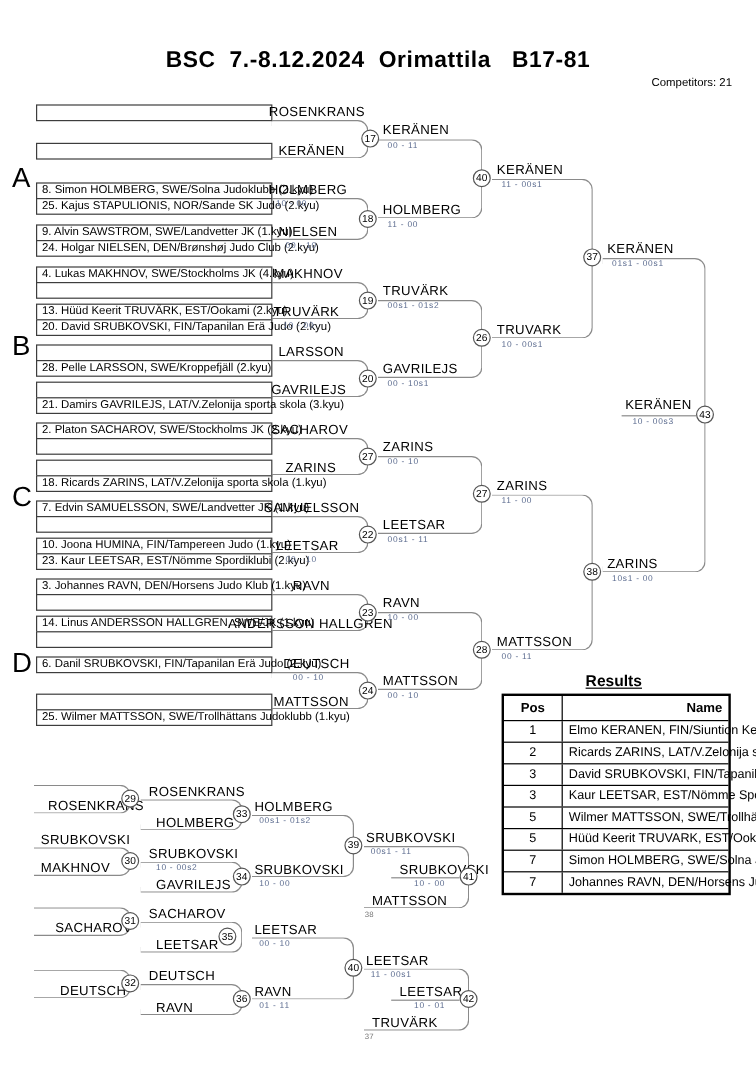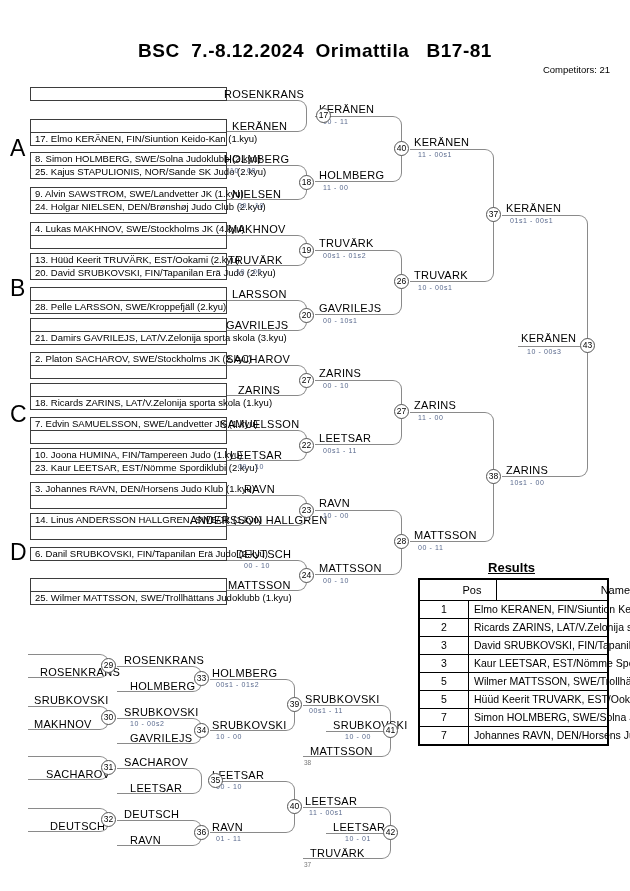--- a/index.html
+++ b/index.html
@@ -21,21 +21,21 @@
   .wlabel,.mlabel,.rep-name{position:absolute;font-size:11px;line-height:12px;
           white-space:pre;letter-spacing:.3px;z-index:3;}
   .wscore,.mscore{position:absolute;font-size:7px;line-height:8px;color:#5a6a8e;
           letter-spacing:.6px;white-space:pre;z-index:3;}
   .feeder{position:absolute;font-size:6.5px;color:#777;z-index:3;}
   .res-title{position:absolute;left:418px;top:560px;width:187px;text-align:center;
           font-size:13px;font-weight:bold;text-decoration:underline;}
   .res-table{position:absolute;left:418px;top:578px;width:187px;border:2px solid #000;
           background:#fff;z-index:5;}
   .res-row{display:flex;height:17px;border-top:1px solid #000;align-items:stretch;}
-  .res-row.hdr{height:20px;border-top:none;font-weight:normal;margin-left:28px;}
+  .res-row.hdr{height:20px;border-top:none;font-weight:bold;}
   .res-pos{flex:none;width:48px;border-right:1px solid #000;text-align:center;
           font-size:10.5px;line-height:17px;}
   .res-row.hdr .res-pos{line-height:20px;font-size:11px;}
   .res-name{flex:none;font-size:10.5px;line-height:17px;padding-left:5px;white-space:pre;}
   .res-row.hdr .res-name{width:133px;text-align:right;padding-left:0;line-height:20px;font-size:11px;}
 </style>
 </head>
 <body>
 
 <div id="page">
@@ -43,21 +43,20 @@
   <div class="title">BSC  7.-8.12.2024  Orimattila   B17-81</div>
   <div class="competitors">Competitors: 21</div>
 
   <div class="gletter" style="top:136px">A</div>
   <div class="gletter" style="top:276px">B</div>
   <div class="gletter" style="top:402px">C</div>
   <div class="gletter" style="top:540px">D</div>
 
   <div class="box" style="top:87px"></div>
   <div class="box" style="top:119px"></div>
-  <div class="box" style="top:132px">17. Elmo KERÄNEN, FIN/Siuntion Keido-Kan (1.kyu)</div>
   <div class="box" style="top:152px">8. Simon HOLMBERG, SWE/Solna Judoklubb (2.kyu)</div>
   <div class="box" style="top:165px">25. Kajus STAPULIONIS, NOR/Sande SK Judo (2.kyu)</div>
   <div class="box" style="top:187px">9. Alvin SAWSTROM, SWE/Landvetter JK (1.kyu)</div>
   <div class="box" style="top:200px">24. Holgar NIELSEN, DEN/Brønshøj Judo Club (2.kyu)</div>
   <div class="box" style="top:222px">4. Lukas MAKHNOV, SWE/Stockholms JK (4.kyu)</div>
   <div class="box" style="top:235px"></div>
   <div class="box" style="top:253px">13. Hüüd Keerit TRUVÄRK, EST/Ookami (2.kyu)</div>
   <div class="box" style="top:266px">20. David SRUBKOVSKI, FIN/Tapanilan Erä Judo (2.kyu)</div>
   <div class="box" style="top:287px"></div>
   <div class="box" style="top:300px">28. Pelle LARSSON, SWE/Kroppefjäll (2.kyu)</div>
@@ -111,21 +110,21 @@
   <div class="bk" style="left:226px;top:560px;width:81px;height:31px"></div>
   <div class="bk" style="left:315px;top:116px;width:87px;height:66px"></div>
   <div class="bk" style="left:315px;top:250px;width:87px;height:65px"></div>
   <div class="bk" style="left:315px;top:380px;width:87px;height:65px"></div>
   <div class="bk" style="left:315px;top:510px;width:87px;height:65px"></div>
   <div class="bk" style="left:410px;top:149px;width:84px;height:133px"></div>
   <div class="bk" style="left:410px;top:412px;width:84px;height:130px"></div>
   <div class="bk" style="left:502px;top:215px;width:86px;height:262px"></div>
   <div class="hline" style="left:518px;top:346px;width:62px"></div>
 
-  <div class="circle" style="left:316px;top:108px">17</div>
+  <div class="circle" style="left:301px;top:108px">17</div>
   <div class="circle" style="left:299px;top:175px">18</div>
   <div class="circle" style="left:299px;top:243px">19</div>
   <div class="circle" style="left:299px;top:308px">20</div>
   <div class="circle" style="left:299px;top:373px">27</div>
   <div class="circle" style="left:299px;top:438px">22</div>
   <div class="circle" style="left:299px;top:503px">23</div>
   <div class="circle" style="left:299px;top:568px">24</div>
   <div class="circle" style="left:394px;top:141px">40</div>
   <div class="circle" style="left:394px;top:274px">26</div>
   <div class="circle" style="left:394px;top:404px">27</div>
@@ -179,21 +178,21 @@
   <div class="bk" style="left:303px;top:807px;width:88px;height:52px"></div>
   <div class="hline" style="left:326px;top:731px;width:57px"></div>
   <div class="hline" style="left:326px;top:833px;width:57px"></div>
 
   <div class="circle" style="left:101px;top:658px">29</div>
   <div class="circle" style="left:101px;top:710px">30</div>
   <div class="circle" style="left:101px;top:760px">31</div>
   <div class="circle" style="left:101px;top:812px">32</div>
   <div class="circle" style="left:194px;top:671px">33</div>
   <div class="circle" style="left:194px;top:723px">34</div>
-  <div class="circle" style="left:208px;top:773px">35</div>
+  <div class="circle" style="left:182px;top:773px">35</div>
   <div class="circle" style="left:194px;top:825px">36</div>
   <div class="circle" style="left:287px;top:697px">39</div>
   <div class="circle" style="left:287px;top:799px">40</div>
   <div class="circle" style="left:383px;top:723px">41</div>
   <div class="circle" style="left:383px;top:825px">42</div>
 
   <div class="rep-name" style="left:40px;top:666px">ROSENKRANS</div>
   <div class="rep-name" style="left:34px;top:694px">SRUBKOVSKI</div>
   <div class="rep-name" style="left:34px;top:718px">MAKHNOV</div>
   <div class="rep-name" style="left:46px;top:768px">SACHAROV</div>

